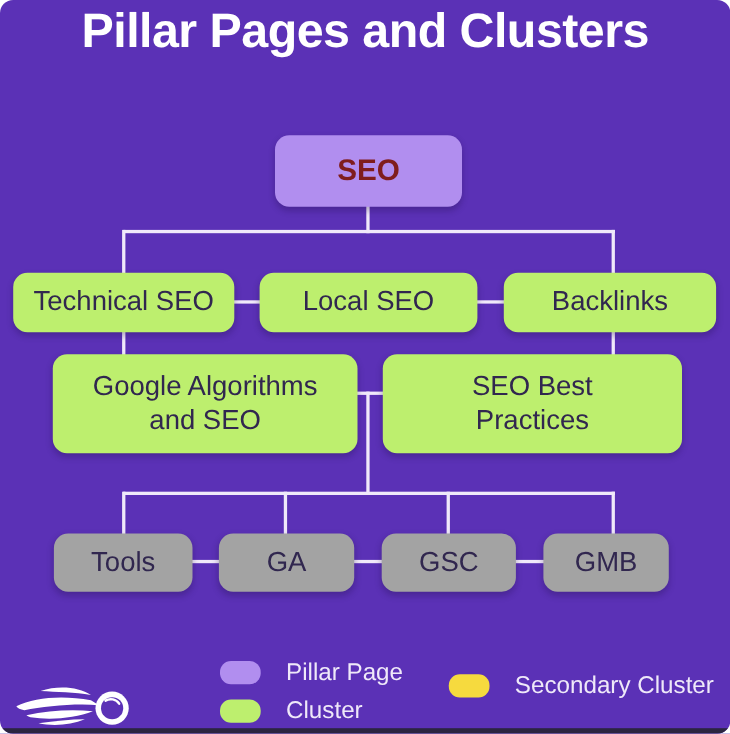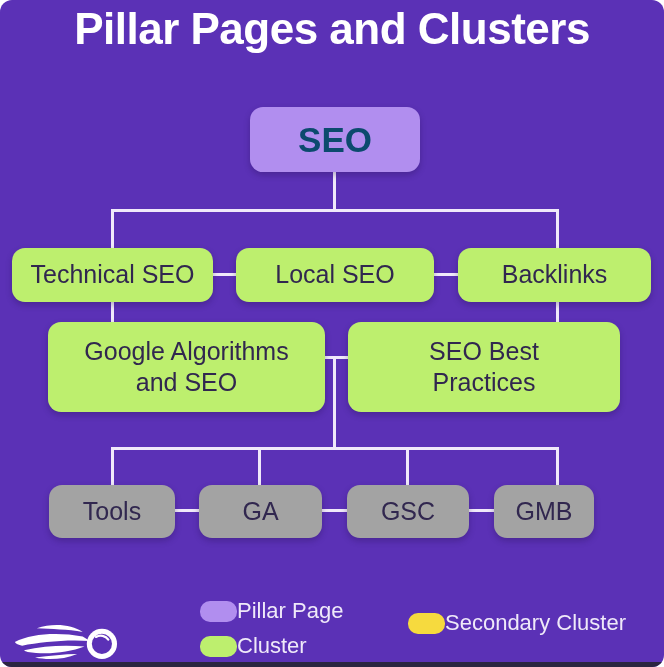--- a/index.html
+++ b/index.html
@@ -38,39 +38,39 @@
   
   .node{
     position:absolute;z-index:2;
     display:flex;align-items:center;justify-content:center;
     text-align:center;
     border-radius:13px;
     color:#31274F;
     font-size:25px;line-height:1.25;
     box-shadow:0 3px 6px rgba(28,10,66,0.28);
   }
-  .node.pillar{background:#B18EEF;color:#0c4a6e;font-weight:bold;font-size:35px;}
+  .node.pillar{background:#B18EEF;color:#7f1d1d;font-weight:bold;font-size:27px;margin-top:16px;}
   .node.cluster{background:#BDEF6E;}
   .node.secondary{background:#a3a3a3;}
   .n-seo      {left:250px;top:107px;width:170px;height:65px;}
   .n-tech     {left:12px; top:248px;width:201px;height:54px;}
   .n-local    {left:236px;top:248px;width:198px;height:54px;}
   .n-back     {left:458px;top:248px;width:193px;height:54px;}
   .n-galg     {left:48px; top:322px;width:277px;height:90px;}
   .n-galg span{display:inline-block;max-width:232px;}
   .n-sbp      {left:348px;top:322px;width:272px;height:90px;}
   .n-sbp span {display:inline-block;max-width:170px;}
   .n-tools    {left:49px; top:485px;width:126px;height:53px;}
   .n-ga       {left:199px;top:485px;width:123px;height:53px;}
   .n-gsc      {left:347px;top:485px;width:122px;height:53px;}
-  .n-gmb      {left:494px;top:485px;width:100px;height:53px;}
+  .n-gmb      {left:494px;top:485px;width:114px;height:53px;}
   
   .legend-item{
     position:absolute;z-index:2;
-    display:flex;align-items:center;gap:0;
+    display:flex;align-items:center;gap:23px;
     color:#EFE9F9;font-size:22px;
   }
   .swatch{width:37px;height:21px;border-radius:10px;flex:0 0 auto;}
   .swatch.pillar{background:#B18EEF;}
   .swatch.cluster{background:#BDEF6E;}
   .swatch.secondary{background:#F6DA3E;}
   .swatch-line{width:34px;height:3px;background:#F0E9FA;flex:0 0 auto;}
   .leg-1{left:200px;top:598px;}
   .leg-2{left:200px;top:633px;}
   .leg-3{left:408px;top:598px;margin-top:12px;}

